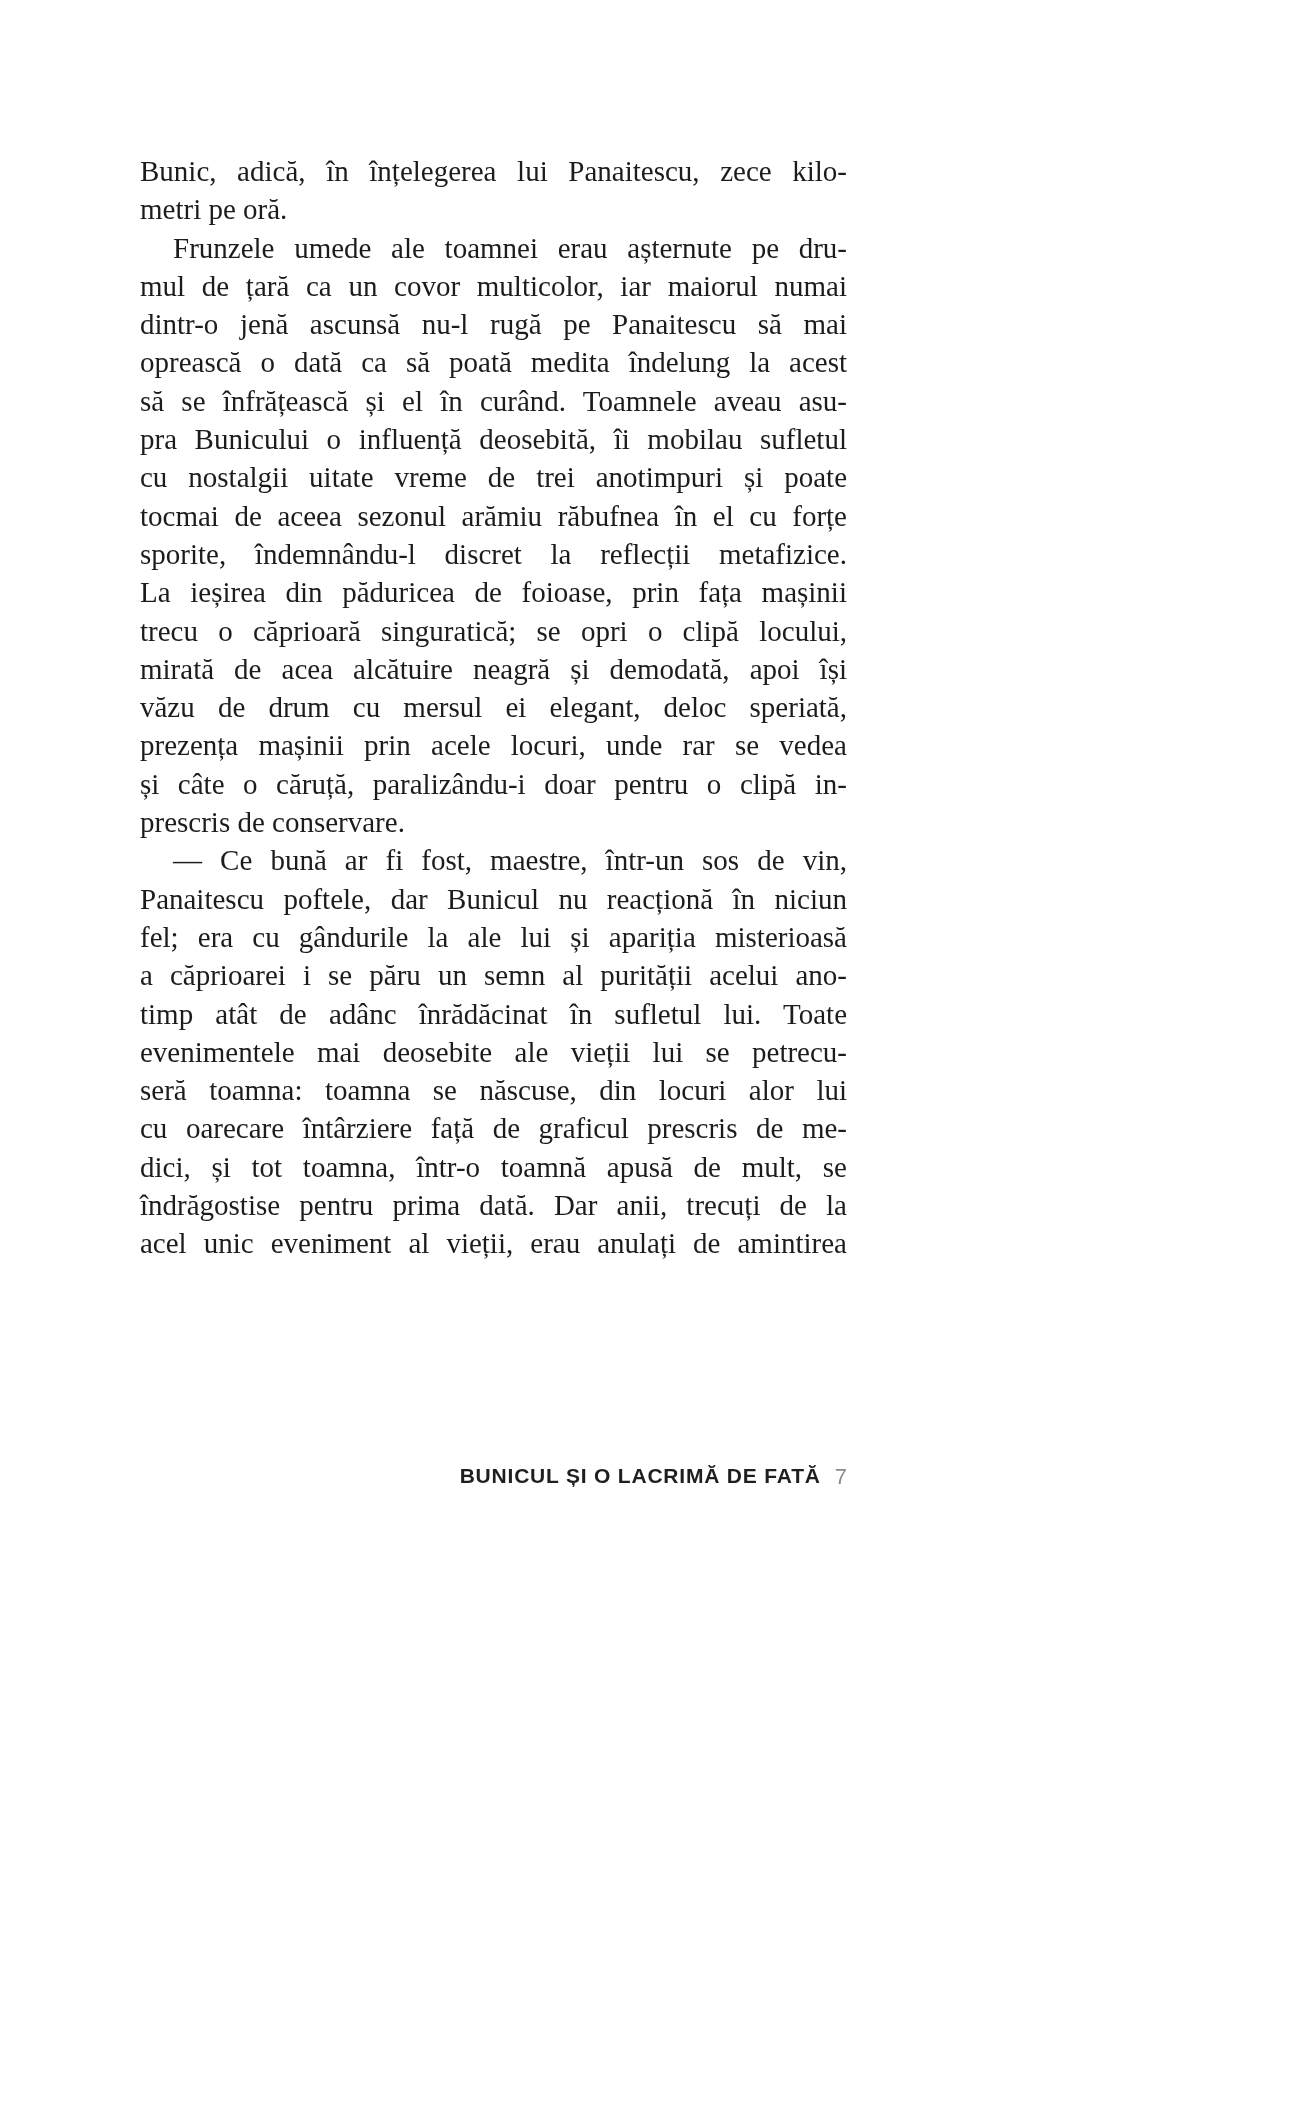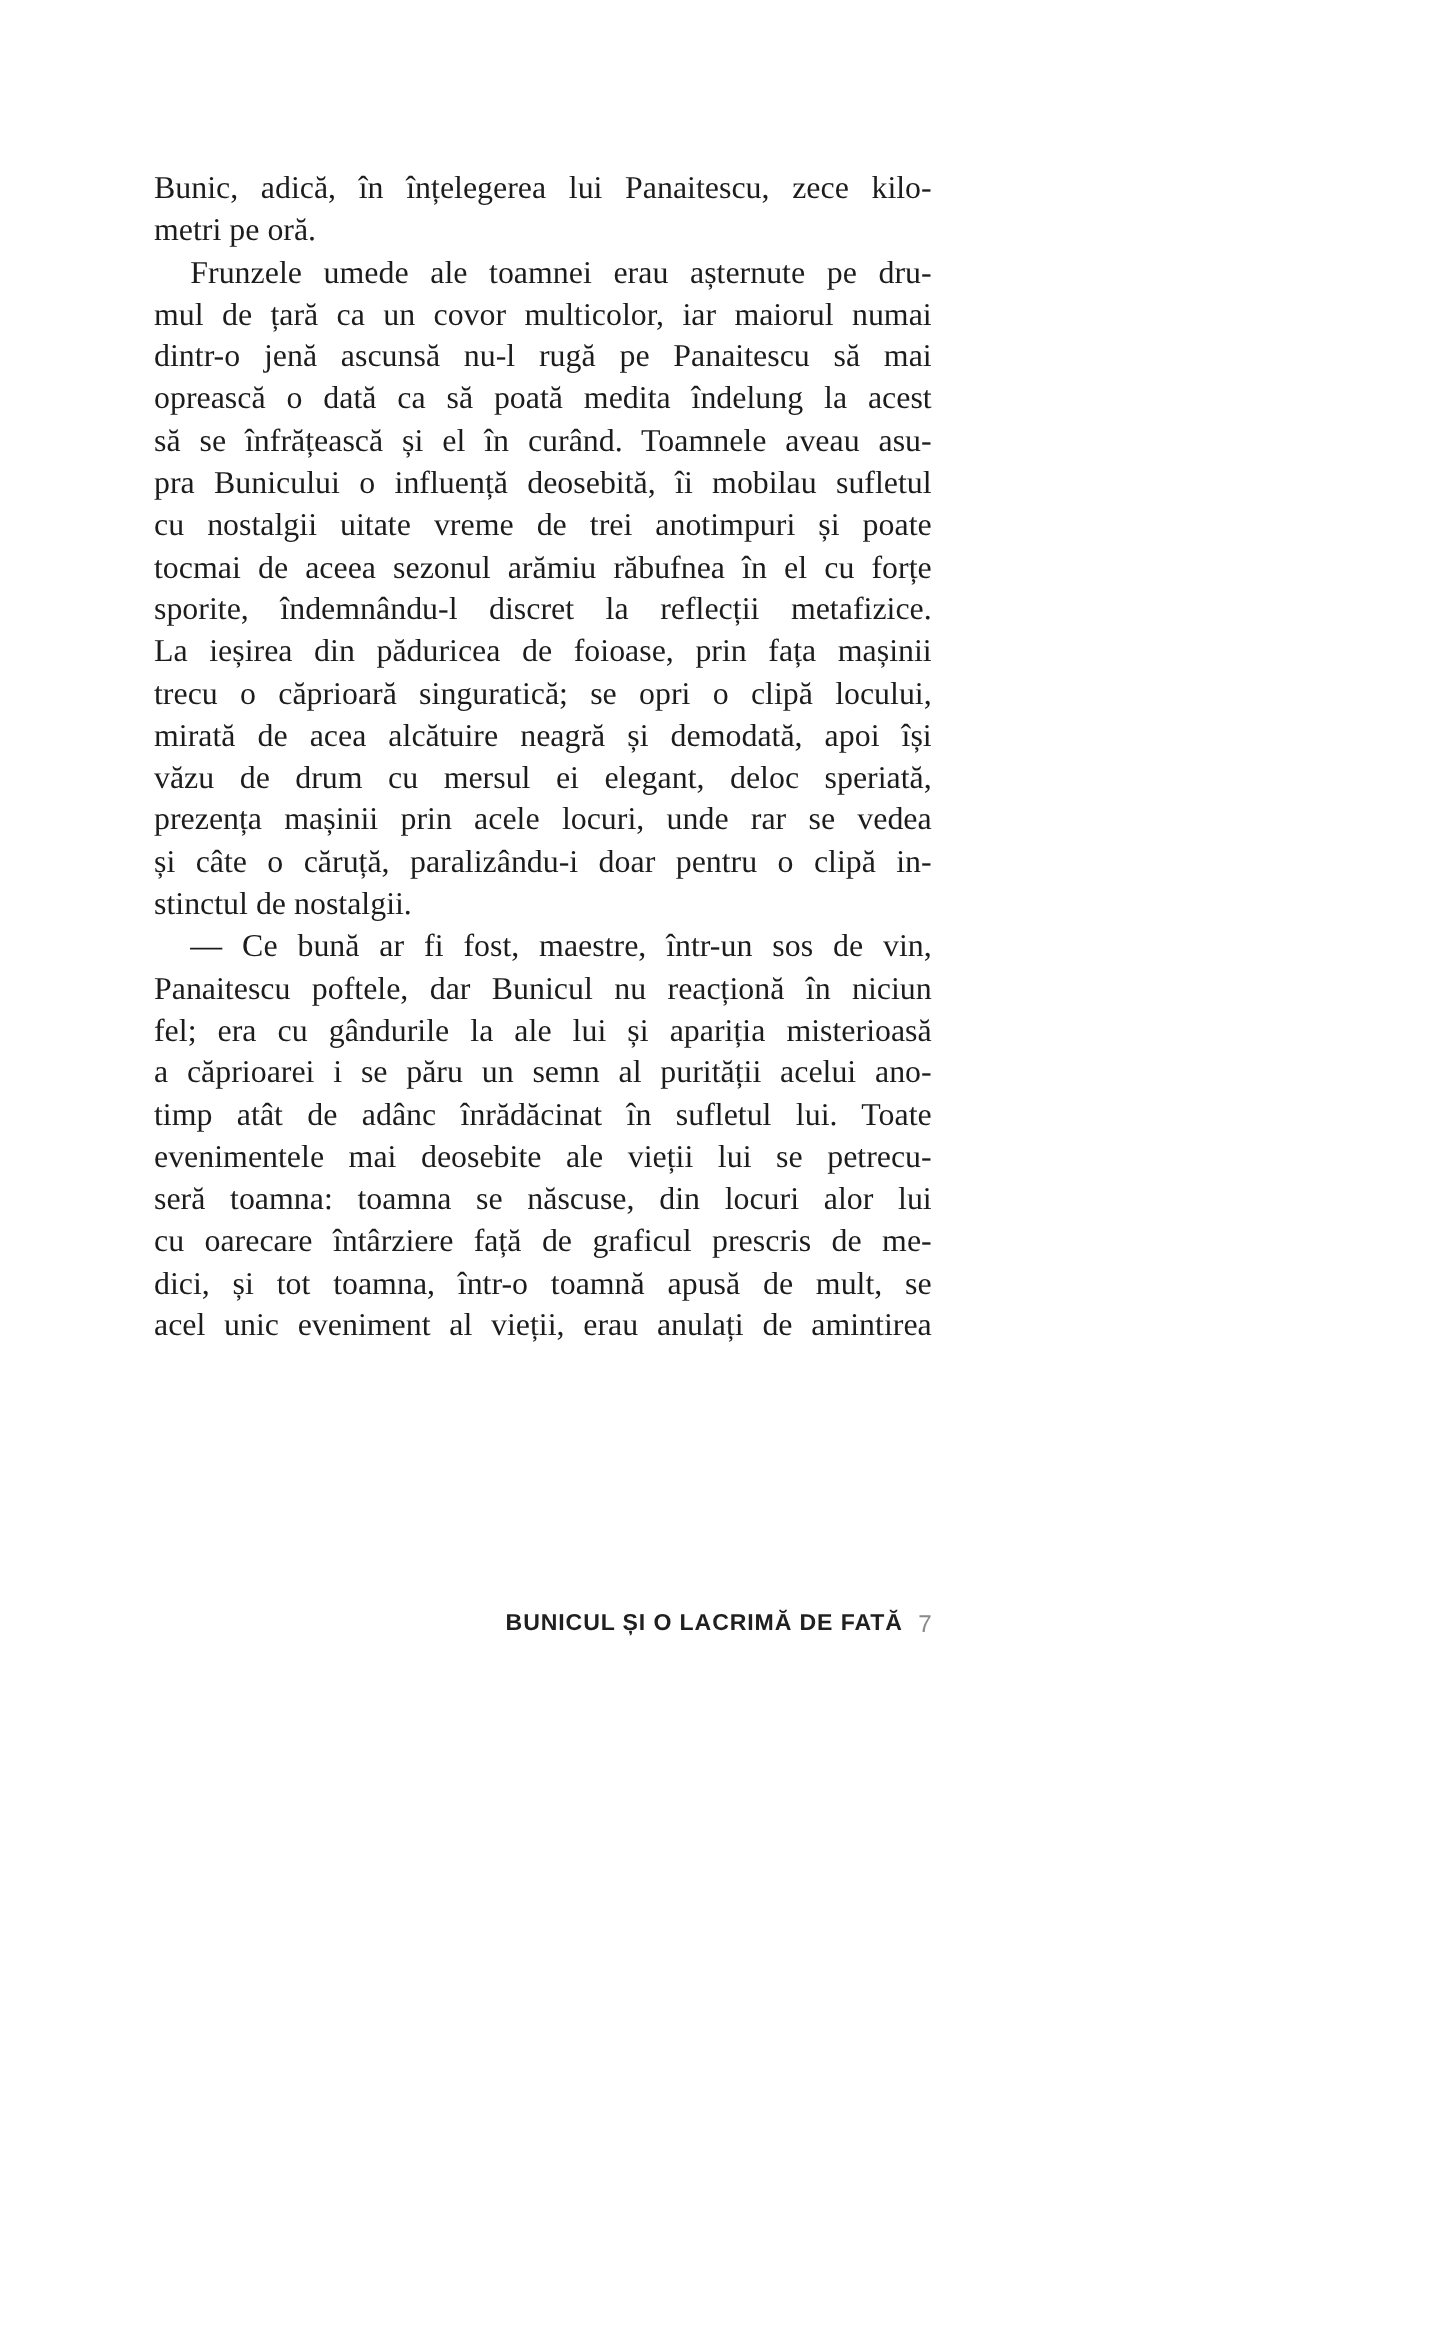--- a/index.html
+++ b/index.html
@@ -80,32 +80,33 @@
         <div class="line">pra Bunicului o influență deosebită, îi mobilau sufletul</div>
         <div class="line">cu nostalgii uitate vreme de trei anotimpuri și poate</div>
         <div class="line">tocmai de aceea sezonul arămiu răbufnea în el cu forțe</div>
         <div class="line">sporite, îndemnându-l discret la reflecții metafizice.</div>
         <div class="line">La ieșirea din păduricea de foioase, prin fața mașinii</div>
         <div class="line">trecu o căprioară singuratică; se opri o clipă locului,</div>
         <div class="line">mirată de acea alcătuire neagră și demodată, apoi își</div>
         <div class="line">văzu de drum cu mersul ei elegant, deloc speriată,</div>
         <div class="line">prezența mașinii prin acele locuri, unde rar se vedea</div>
         <div class="line">și câte o căruță, paralizându-i doar pentru o clipă in-</div>
-        <div class="line flush">stinctul de nostalgii.</div>
+        <div class="line flush">prescris de conservare.</div>
       </div>
       <div class="paragraph">
         <div class="line indent">— Ce bună ar fi fost, maestre, într-un sos de vin,</div>
         <div class="line">Panaitescu poftele, dar Bunicul nu reacționă în niciun</div>
         <div class="line">fel; era cu gândurile la ale lui și apariția misterioasă</div>
         <div class="line">a căprioarei i se păru un semn al purității acelui ano-</div>
         <div class="line">timp atât de adânc înrădăcinat în sufletul lui. Toate</div>
         <div class="line">evenimentele mai deosebite ale vieții lui se petrecu-</div>
         <div class="line">seră toamna: toamna se născuse, din locuri alor lui</div>
         <div class="line">cu oarecare întârziere față de graficul prescris de me-</div>
         <div class="line">dici, și tot toamna, într-o toamnă apusă de mult, se</div>
+        <div class="line">îndrăgostise pentru prima dată. Dar anii, trecuți de la</div>
         <div class="line">acel unic eveniment al vieții, erau anulați de amintirea</div>
       </div>
     </div>
   <div class="footer">
     <span class="running-title">BUNICUL ȘI O LACRIMĂ DE FATĂ</span>
     <span class="page-number">7</span>
   </div>
 </div>
 
 </body></html>

